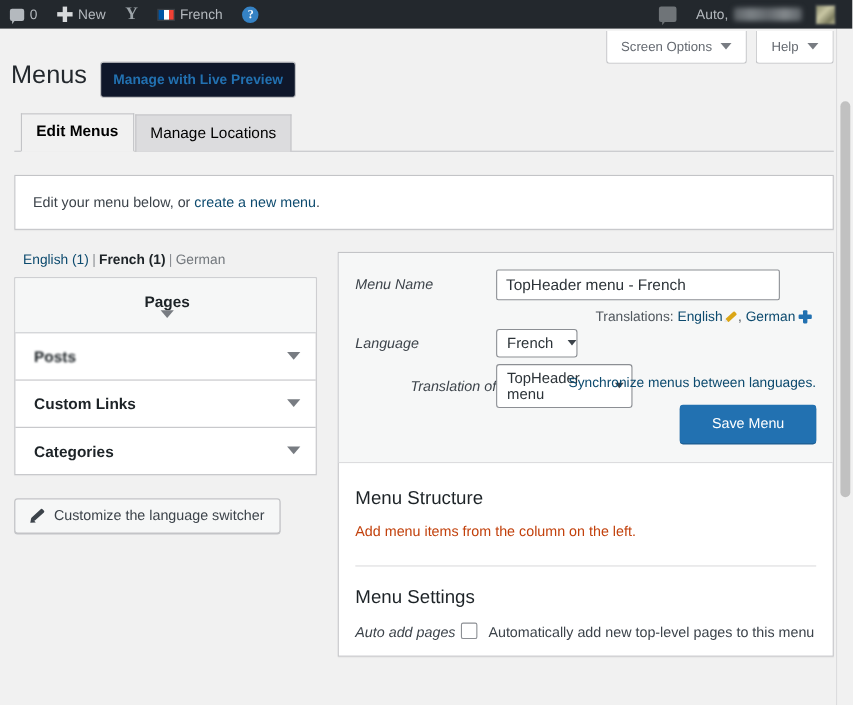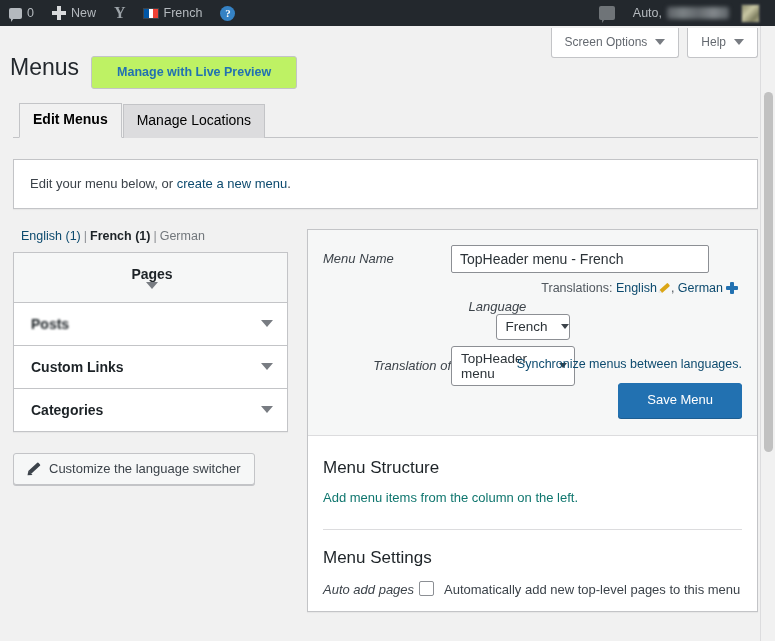--- a/index.html
+++ b/index.html
@@ -91,23 +91,23 @@
   .hdr-row { display: flex; align-items: flex-start; }
 
   h1.page-title {
     font-size: 23px; font-weight: 400; color: #23282d;
     margin: 18px 0 0 0; padding: 9px 0 4px 0;
     line-height: 1.3; display: inline-block;
   }
   .btn-livepreview {
     margin: 30px 0 0 12px;
     font-size: 12.5px; font-weight: bold;
-    color: #2271b1; background: #bef264;
+    color: #2271b1; background: #0f172a;
     border: 1px solid #c3c4c7; border-radius: 3px;
-    padding: 5px 25px 6px; cursor: pointer; line-height: 1.6;
+    padding: 5px 11px 6px; cursor: pointer; line-height: 1.6;
   }
 
   
   .screen-meta {
     position: absolute; right: 17px; top: 2px;
     display: flex; gap: 8px;
   }
   .meta-btn {
     background: #fff; border: 1px solid #c3c4c7; border-top: none;
     border-radius: 0 0 3px 3px;
@@ -270,21 +270,21 @@
   .btn-primary {
     background: #2271b1; border: 1px solid #2271b1; border-radius: 3px;
     color: #fff; font-size: 13px; padding: 6px 28px 7px;
     cursor: pointer; line-height: 1.6; box-shadow: 0 1px 0 #1c5d91;
   }
 
   h3.section-title {
     font-size: 17px; font-weight: 400; color: #1d2327;
     margin: 6px 0 12px 0;
   }
-  .section-note { font-size: 13px; color: #0f766e; margin: 0 0 24px 0; }
+  .section-note { font-size: 13px; color: #c2410c; margin: 0 0 24px 0; }
   .hr { border-top: 1px solid #dcdcde; margin: 14px 0 18px 0; }
 
   .settings-row { display: flex; align-items: flex-start; margin-bottom: 7px; }
   .settings-label {
     font-style: italic; font-size: 13px; color: #3c434a;
     width: 96px; flex: none; padding-top: 2px;
   }
   .cb {
     width: 15px; height: 15px; border: 1px solid #8c8f94; border-radius: 2px;
     background: #fff; flex: none; cursor: pointer; position: relative;
@@ -421,21 +421,21 @@
             <span class="field-label">Menu Name</span>
             <input class="text-input" type="text" value="TopHeader menu - French" style="">
           </div>
 
           <div class="translations-line">
             <span>Translations:</span>
             <a class="link">English</a><span class="pencil-mini"></span><span>,</span>
             <a class="link">German</a><span class="plus-mini"></span>
           </div>
 
-          <div class="field-row" style="margin-top:4px;flex-direction:column;">
+          <div class="field-row" style="margin-top:4px;">
             <span class="field-label">Language</span>
             <div class="sel lang">
               <span>French</span>
               <span class="tri"></span>
             </div>
           </div>
 
           <div class="field-row" style="margin-bottom:0;">
             <span class="field-label right">Translation of</span>
             <div class="sel trans" style="margin-left:-8px;">

